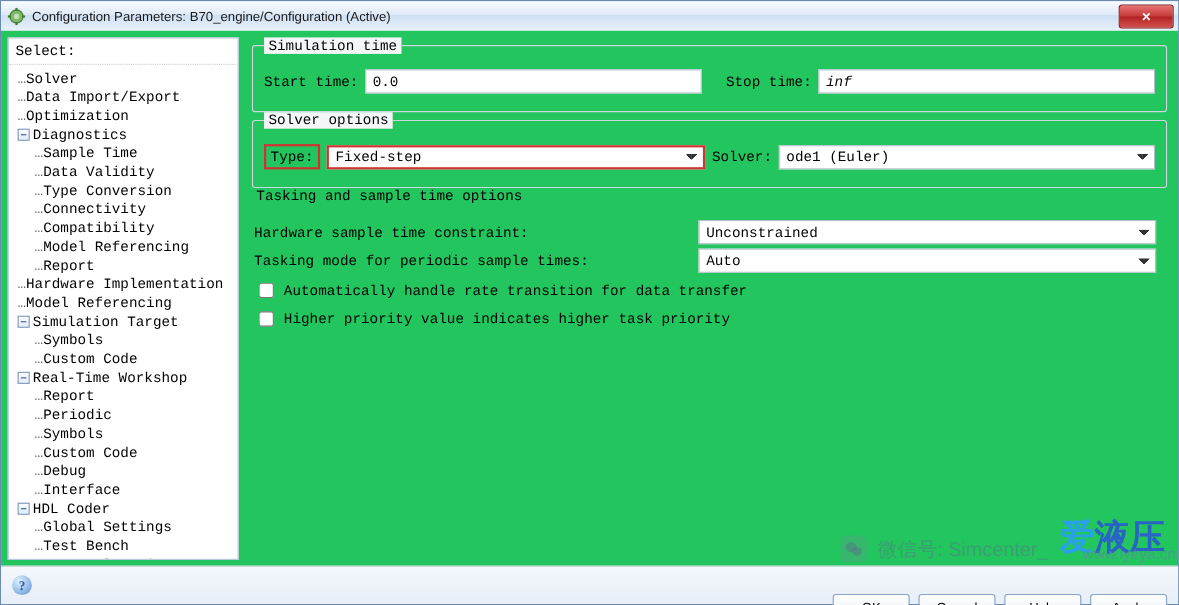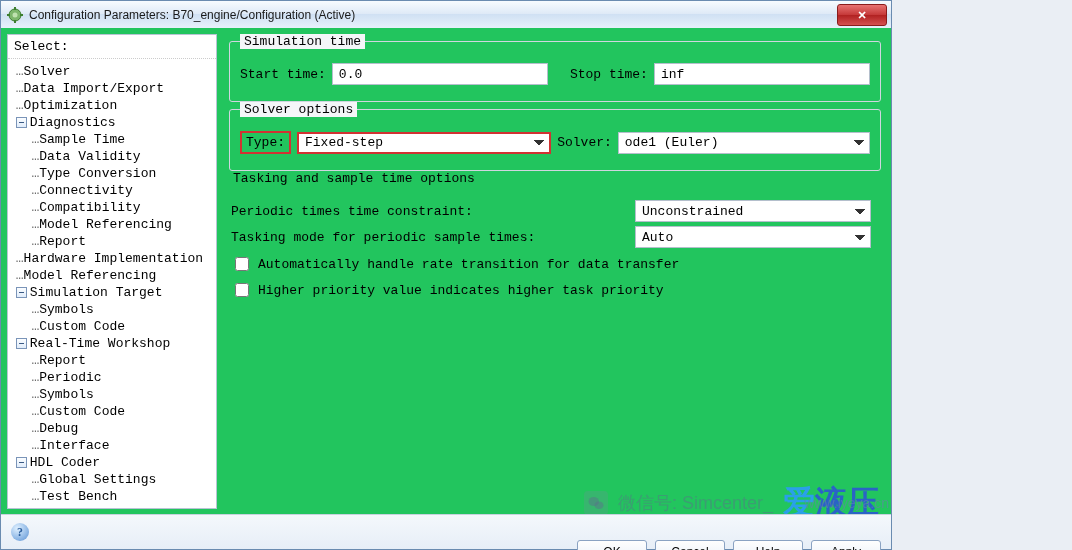--- a/index.html
+++ b/index.html
@@ -1,16 +1,16 @@
 <!DOCTYPE html>
 <html><head>
 <meta charset="utf-8">
 <style>
   html,body{margin:0;padding:0;font-family:"Segoe UI",Tahoma,sans-serif;font-size:12px;color:#000;background:#eaeef4;}
-  .window{width:892px;height:550px;background:#fff;border:1px solid #6a8bb0;border-top:none;position:relative;box-sizing:border-box;}
+  .window{width:1072px;height:550px;background:#fff;border:1px solid #6a8bb0;border-top:none;position:relative;box-sizing:border-box;}
   .titlebar{height:28px;background:linear-gradient(#f7fbff,#dfeaf7 45%,#cfe0f3 46%,#e9f2fc);display:flex;align-items:center;padding:0 0 0 6px;border-bottom:1px solid #a9c1e0;border-top:1px solid #6a8bb0;}
   .titlebar .icon{width:16px;height:16px;margin-right:6px;}
   .titlebar .title{flex:1;font-size:12px;color:#1a1a1a;}
   .titlebar .close{width:48px;height:20px;margin-right:4px;background:linear-gradient(#e87373,#c63a3a 48%,#b22222 52%,#d45050);border:1px solid #8a1c1c;border-radius:3px;display:flex;align-items:center;justify-content:center;color:#fff;font-weight:bold;font-family:Arial;font-size:11px;}
   .body{position:absolute;top:28px;bottom:34px;left:0;right:0;display:flex;background:#22c55e;}
   .tree-wrap{width:210px;margin:6px;background:#fff;border:1px solid #b8c4d4;box-sizing:border-box;overflow:hidden;}
   .tree-head{padding:4px 6px;font-family:Consolas,"Courier New",monospace;font-size:13px;border-bottom:1px dotted #ccc;}
   .tree{padding:4px 0;font-family:Consolas,"Courier New",monospace;font-size:13px;line-height:17px;}
   .node{white-space:pre;display:flex;align-items:center;height:17px;}
   .node .pref{color:#666;white-space:pre;}
@@ -25,21 +25,21 @@
   input.txt,select.sel{height:22px;border:1px solid #b4bfcc;background:#fff;font-family:Consolas,"Courier New",monospace;font-size:13px;padding:0 6px;box-sizing:border-box;}
   select.sel{appearance:none;-webkit-appearance:none;background-image:linear-gradient(45deg,transparent 45%,#333 46%),linear-gradient(-45deg,transparent 45%,#333 46%);background-position:right 10px center,right 5px center;background-size:5px 5px;background-repeat:no-repeat;padding-right:22px;}
   .hl{border:2px solid #d13232 !important;}
   .chk{display:flex;align-items:center;gap:6px;margin:6px 0;}
   .chk input{width:14px;height:14px;}
   .footer{position:absolute;left:0;right:0;bottom:0;height:34px;border-top:1px solid #c8d2df;background:linear-gradient(#f4f8fc,#e7eef7);display:flex;align-items:center;justify-content:space-between;padding:0 10px;}
   .help-icon{width:18px;height:18px;border-radius:50%;background:radial-gradient(circle at 35% 30%,#dff0ff,#8fb8e6 60%,#5a8fd0);display:flex;align-items:center;justify-content:center;color:#2a5d9c;font-weight:bold;font-family:Georgia,serif;font-size:12px;}
   .btns{display:flex;gap:8px;}
   .btn{min-width:70px;height:24px;border:1px solid #8aa2c2;border-radius:3px;background:linear-gradient(#fefefe,#e7eef7);font-family:Liberation Sans, sans-serif;font-size:12px;padding:0 10px;margin-top:40px;}
   .btn span{text-decoration:underline;text-decoration-color:#000;}
-  .watermark{position:absolute;right:12px;bottom:24px;font-size:18px;color:rgba(90,110,140,0.45);font-family:"Microsoft YaHei","Segoe UI",sans-serif;pointer-events:none;display:flex;align-items:center;gap:10px;}
+  .watermark{position:absolute;right:12px;bottom:38px;font-size:18px;color:rgba(90,110,140,0.45);font-family:"Microsoft YaHei","Segoe UI",sans-serif;pointer-events:none;display:flex;align-items:flex-end;gap:10px;}
   .watermark .wx{width:24px;height:24px;border-radius:4px;background:rgba(120,140,160,0.25);display:flex;align-items:center;justify-content:center;}
   .logo{font-weight:bold;font-size:32px;}
   .logo .a{color:#2aa0e8;}
   .logo .b{color:#2a63c6;}
   .sub{position:absolute;right:2px;bottom:38px;font-size:14px;color:rgba(100,130,170,0.6);}
 </style>
 </head>
 <body>
 
 <div class="window">
@@ -98,42 +98,42 @@
 
     <div class="content">
 
       <fieldset>
         <legend>Simulation time</legend>
         <div class="row">
           <label class="lab">Start time:</label>
           <input class="txt" style="flex: 1 1 0%;" value="0.0">
           <div style="width:10px"></div>
           <label class="lab">Stop time:</label>
-          <input class="txt" style="flex: 1 1 0%;" value="inf">
+          <input class="txt" style="flex: 1 1 0%; font-style: italic;" value="inf">
         </div>
       </fieldset>
 
       <fieldset>
         <legend>Solver options</legend>
         <div class="row">
           <label class="lab hl" style="padding:2px 4px">Type:</label>
           <select class="sel hl" style="flex:1">
             <option>Fixed-step</option>
           </select>
           <label class="lab">Solver:</label>
           <select class="sel" style="flex:1">
             <option>ode1 (Euler)</option>
           </select>
         </div>
       </fieldset>
 
       <fieldset style="border:none;padding-left:2px;">
         <legend style="background:transparent;margin-left:-2px">Tasking and sample time options</legend>
         <div class="row">
-          <label class="lab" style="width:398px">Periodic times time constraint:</label>
+          <label class="lab" style="width:398px">Hardware sample time constraint:</label>
           <select class="sel" style="flex:1">
             <option>Unconstrained</option>
           </select>
         </div>
         <div class="row">
           <label class="lab" style="width:398px">Tasking mode for periodic sample times:</label>
           <select class="sel" style="flex:1">
             <option>Auto</option>
           </select>
         </div>

